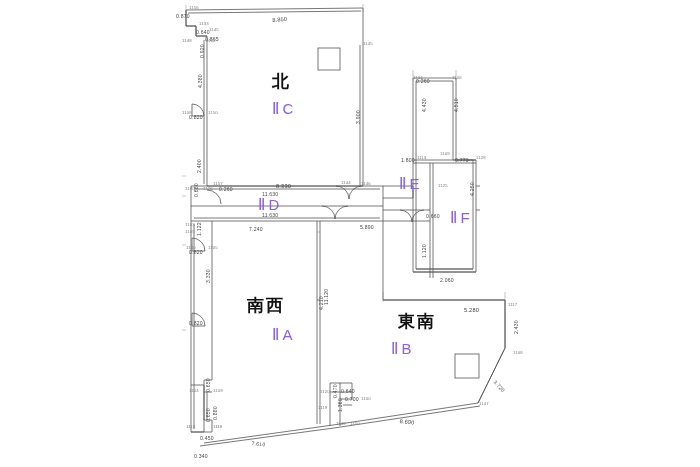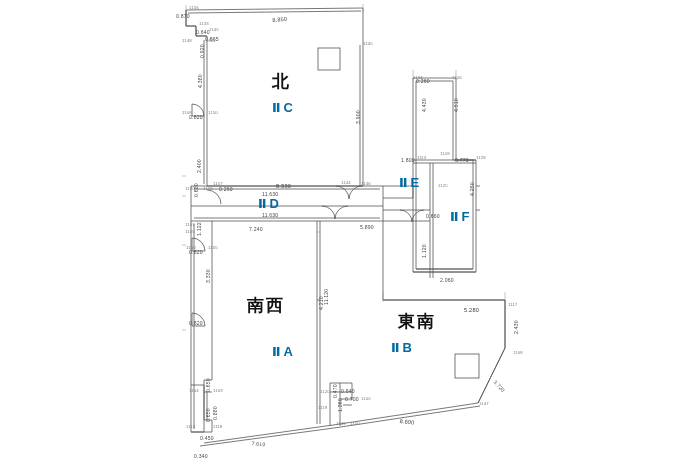--- a/index.html
+++ b/index.html
@@ -18,24 +18,23 @@
   }
   
   .zone-name{
     font-weight:bold;
     font-size:17px;
     letter-spacing:2px;
     color:#111;
   }
   
   .zone-code{
-    font-size:13px;
+    font-size:15px;
     letter-spacing:3px;
-    color:#0369a1;
-    font-weight:bold;
+    color:#8b5cf6;
   }
   
   .dim{
     font-size:5.1px;
     color:#4a4a4a;
     letter-spacing:.2px;
   }
   .dim.big{font-size:5.6px;color:#3d3d3d;}
   
   .pt{
@@ -147,21 +146,21 @@
       </g>
 
     </g>
   </svg>
 
   <div id="zone-layer">
       <div class="zlabel zone-name" style="left: 272px; top: 70px;">北</div>
       <div class="zlabel zone-code" style="left: 272px; top: 100px;">ⅡC</div>
       <div class="zlabel zone-code" style="left: 258px; top: 196px;">ⅡD</div>
       <div class="zlabel zone-name" style="left: 247px; top: 294px;">南西</div>
-      <div class="zlabel zone-code" style="left: 272px; top: 344px;">ⅡA</div>
+      <div class="zlabel zone-code" style="left: 272px; top: 326px;">ⅡA</div>
       <div class="zlabel zone-name" style="left: 398px; top: 310px;">東南</div>
       <div class="zlabel zone-code" style="left: 391px; top: 340px;">ⅡB</div>
       <div class="zlabel zone-code" style="left: 399px; top: 175px;">ⅡE</div>
       <div class="zlabel zone-code" style="left: 450px; top: 209px;">ⅡF</div>
     </div>
   <div id="dim-layer">
       <div class="zlabel dim big" style="left: 272px; top: 17px; transform: rotate(-5deg); transform-origin: left top;">8.850</div>
       <div class="zlabel dim" style="left: 176px; top: 13px;">0.870</div>
       <div class="zlabel dim" style="left: 196px; top: 29px;">0.640</div>
       <div class="zlabel dim" style="left: 205px; top: 36px;">0.865</div>

